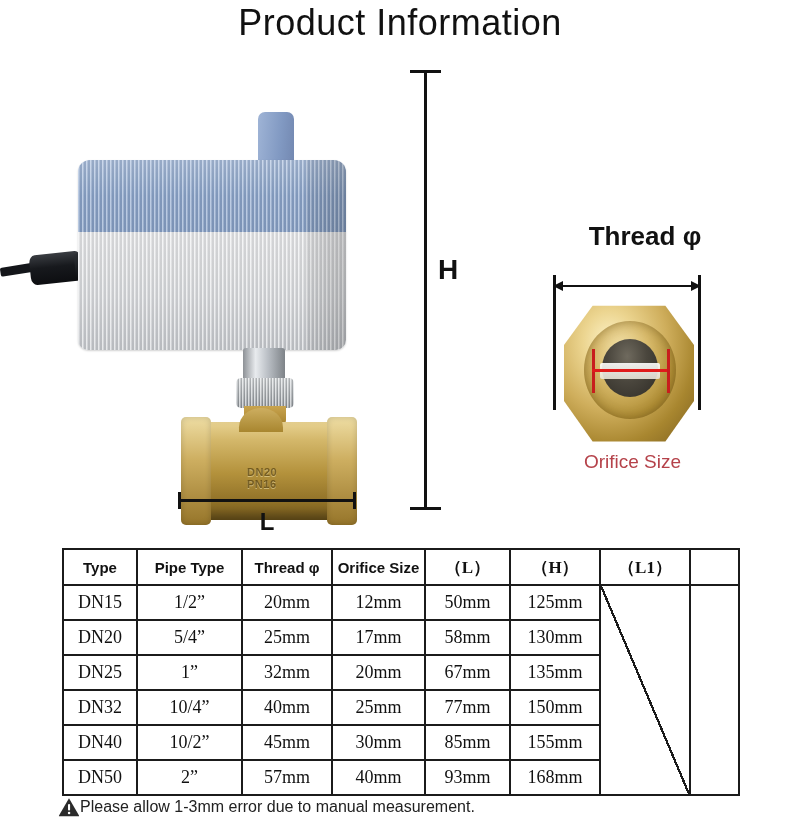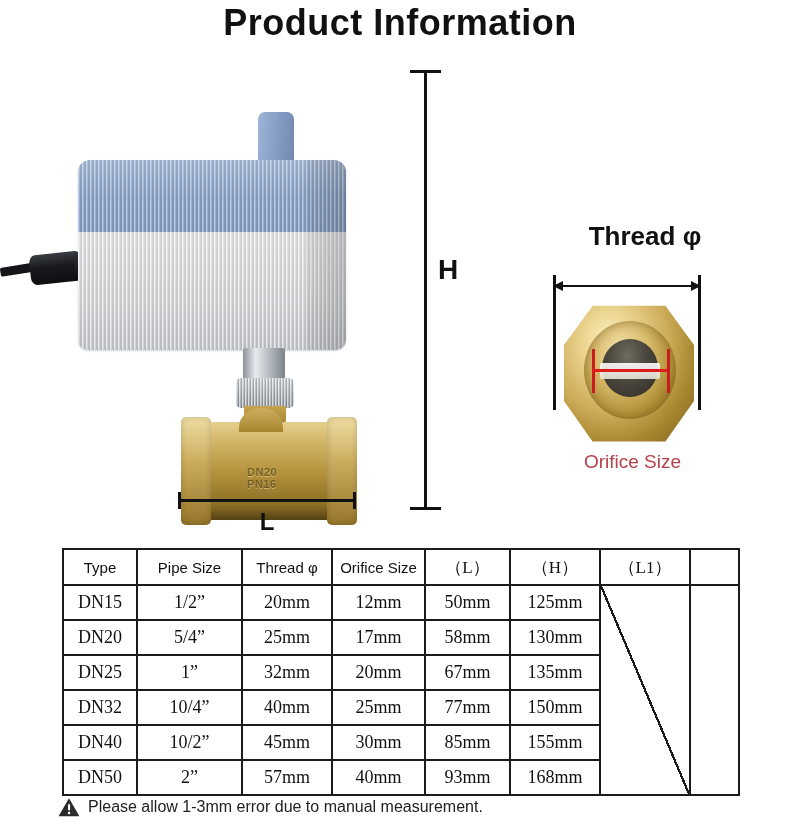--- a/index.html
+++ b/index.html
@@ -17,21 +17,21 @@
   }
 
   
   #page-title {
     position: absolute;
     left: 0;
     top: 2px;
     width: 800px;
     text-align: center;
     font-family: "Liberation Sans", sans-serif;
-    font-weight: bold;
+    font-weight: normal;
     font-size: 36px;
     letter-spacing: 0.5px;
     color: #111111;
     white-space: nowrap;
   }
 
   
   #product-photo {
     position: absolute;
     left: 0px;
@@ -432,21 +432,21 @@
     border: 2px solid #1b1b1b;
     text-align: center;
     vertical-align: middle;
     padding: 0;
     height: 33px;
     background: #ffffff;
   }
   #spec-table thead th {
     font-family: "Liberation Sans", sans-serif;
     font-size: 15px;
-    font-weight: normal;
+    font-weight: bold;
     color: #111111;
     height: 34px;
   }
   #spec-table thead th.serif-head {
     font-family: "Liberation Serif", serif;
     font-size: 17px;
   }
   #spec-table tbody td {
     font-family: "Liberation Serif", serif;
     font-size: 18px;
@@ -472,21 +472,21 @@
   col.c-l1      { width: 90px; }
   col.c-blank   { width: 49px; }
 
   
   #footer-note {
     position: absolute;
     left: 58px;
     top: 797px;
     display: flex;
     align-items: center;
-    gap: 8px;
+    gap: 0;
   }
   #footer-note .warn-icon {
     width: 22px; height: 20px;
     display: block;
   }
   #footer-note .note-text {
     font-family: "Liberation Sans", sans-serif;
     font-size: 16px;
     color: #222222;
     white-space: nowrap;
@@ -573,21 +573,21 @@
       <col class="c-thread">
       <col class="c-orifice">
     <col class="c-l">
       <col class="c-h">
       <col class="c-l1">
       <col class="c-blank">
   </colgroup>
   <thead>
     <tr>
       <th>Type</th>
-      <th>Pipe Size</th>
+      <th>Pipe Type</th>
       <th>Thread φ</th>
       <th>Orifice Size</th>
       <th class="serif-head">（L）</th>
       <th class="serif-head">（H）</th>
       <th class="serif-head">（L1）</th>
       <th></th>
     </tr>
   </thead>
   <tbody>
     <tr>

